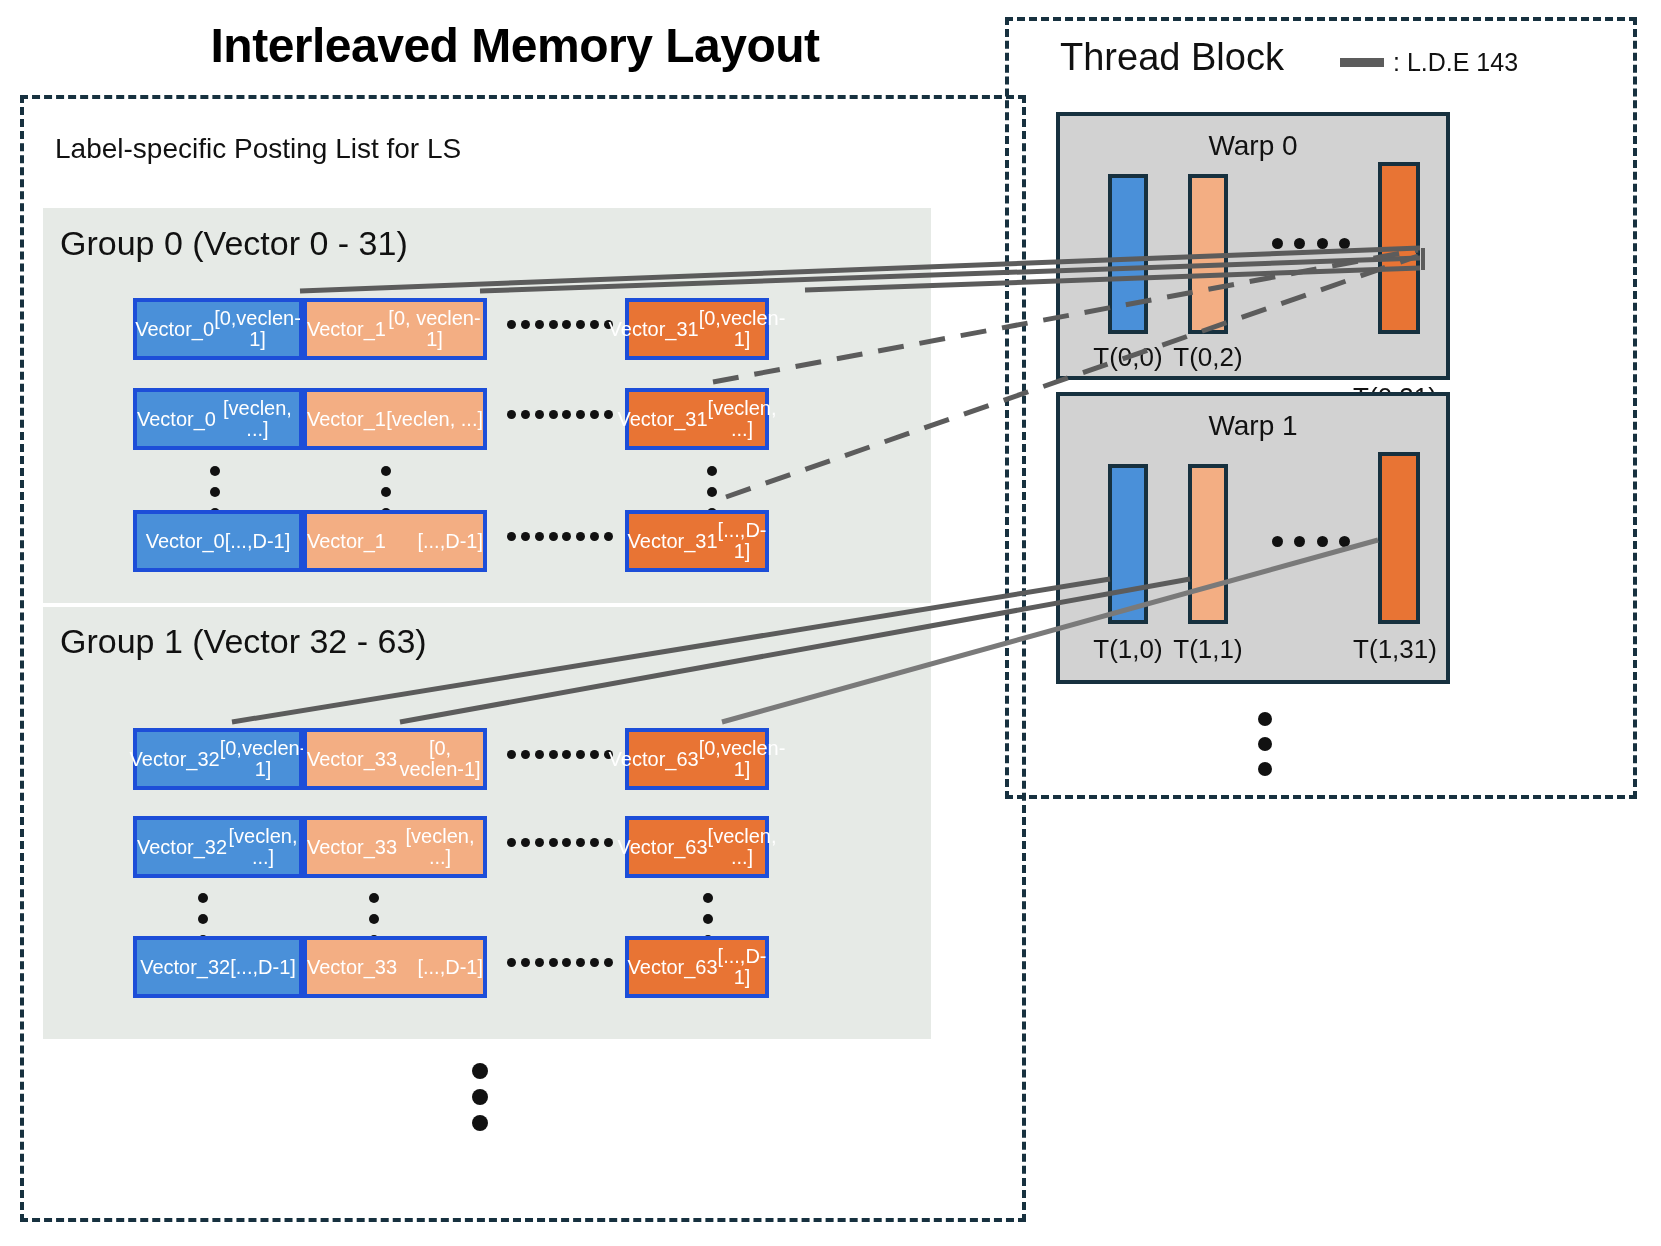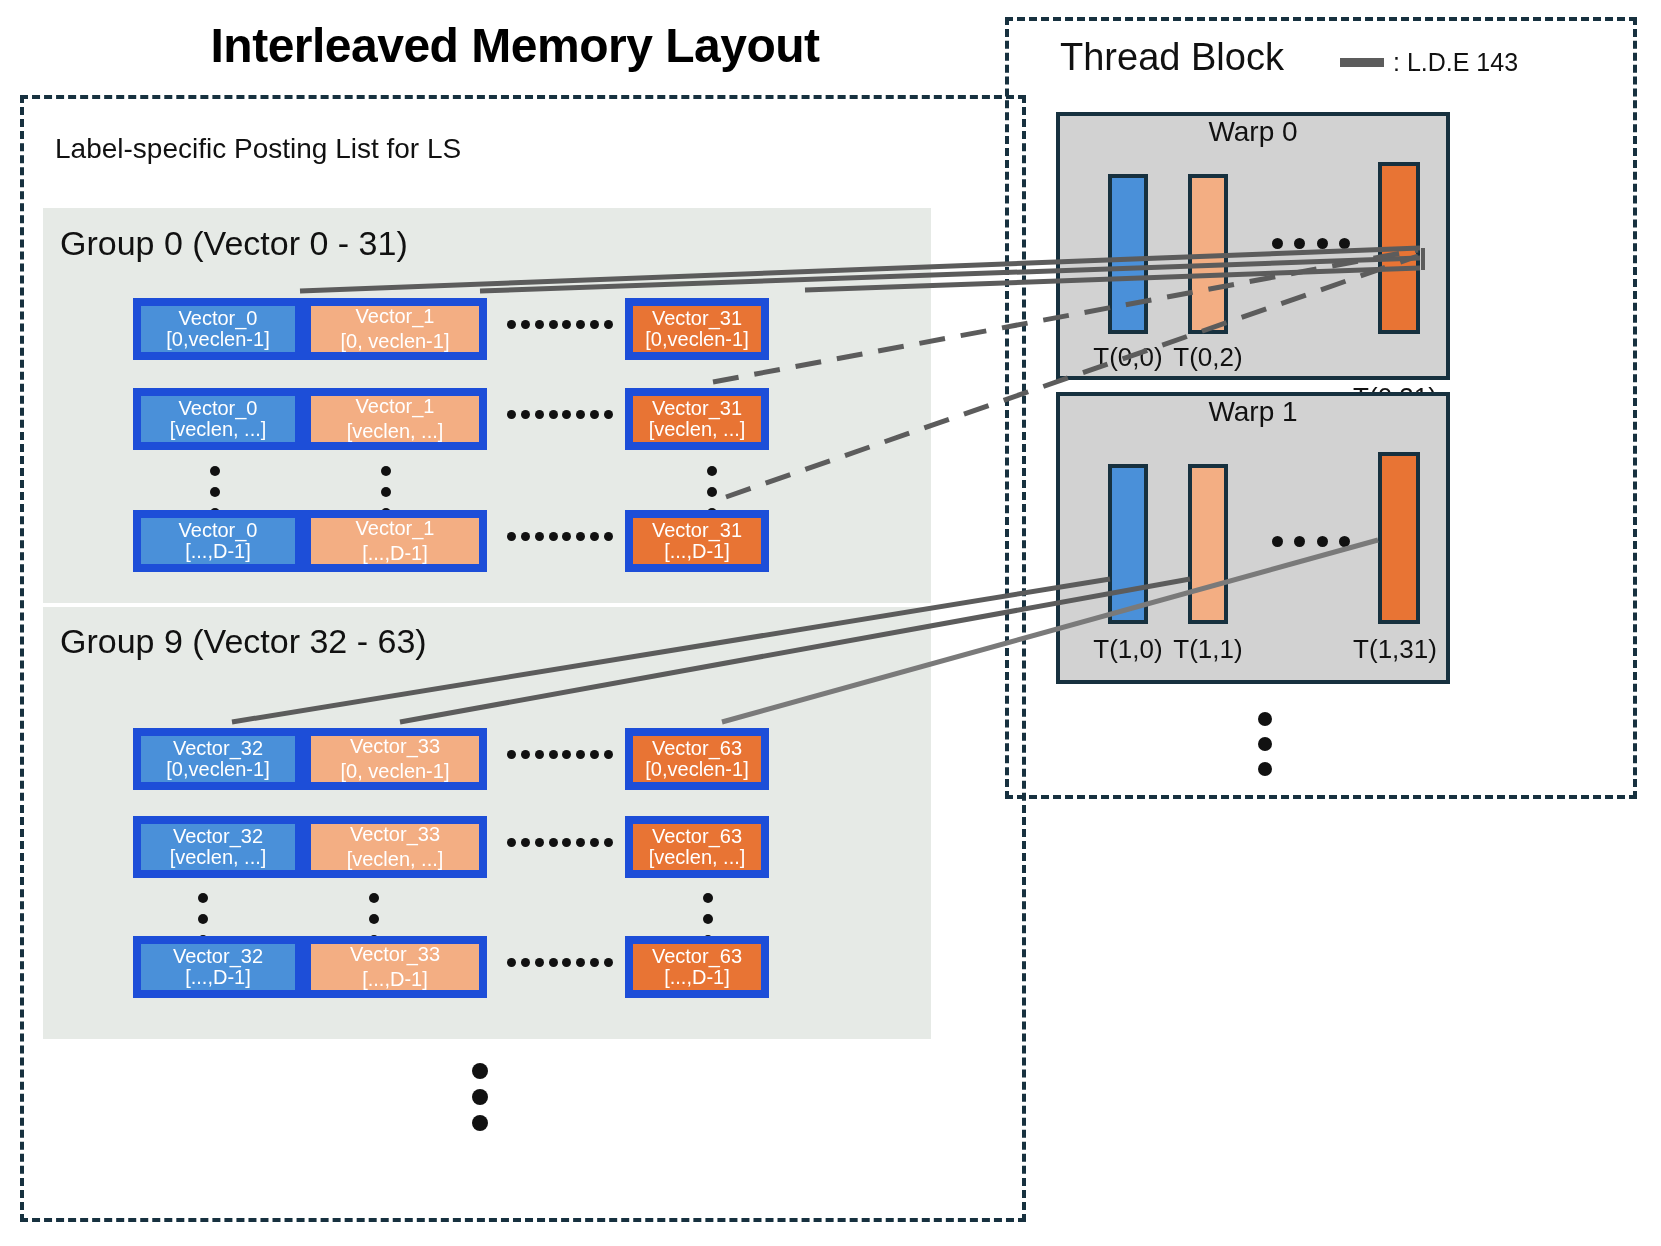--- a/index.html
+++ b/index.html
@@ -27,22 +27,22 @@
   #group0-box{ left:43px; top:208px; width:888px; height:395px; }
   #group1-box{ left:43px; top:607px; width:888px; height:432px; }
   .group-label{ font-size:34px; color:#111; }
   #group0-label{ left:60px; top:224px; }
   #group1-label{ left:60px; top:622px; }
 
   
   .vrow{ height:62px; }
   .vcell{
     position:absolute; top:0; height:62px; box-sizing:border-box;
-    border:8px solid #1d4ed8; color:#fff; text-align:center;
-    display:flex; flex-direction:column; justify-content:center; align-items:center;
+    border:4px solid #1d4ed8; color:#fff; text-align:center;
+    display:flex; flex-direction:row; justify-content:center; align-items:center;
     line-height:1.04; font-size:20px;
   }
   .vcell .l1{ display:block; }
   .vcell .l2{ display:block; }
   .c-blue  { background:#4A90D9; }
   .c-peach { background:#F3AE83; }
   .c-orange{ background:#E87434; }
   .cell-a{ left:0px;   width:170px; }
   .cell-b{ left:170px; width:184px;justify-content:space-between; }
   .cell-c{ left:492px; width:144px; }
@@ -70,21 +70,21 @@
   #threadblock-title{ left:1060px; top:36px; font-size:38px; color:#111; }
   #legend{ left:1340px; top:48px; display:flex; align-items:center; gap:9px; }
   #legend-swatch{ width:44px; height:9px; background:#5C5C5C; display:block; }
   #legend-text{ font-size:25px; color:#111; white-space:nowrap; }
 
   .warp-box{
     background:#D2D2D2; border:4px solid #17313F; box-sizing:border-box;
   }
   #warp0-box{ left:1056px; top:112px; width:394px; height:268px; }
   #warp1-box{ left:1056px; top:392px; width:394px; height:292px; }
-  .warp-title{ position:absolute; width:100%; text-align:center; top:0;
+  .warp-title{ position:absolute; width:100%; text-align:center; top:14px;
                font-size:28px; color:#111; }
   .tbar{ position:absolute; border:4px solid #17313F; box-sizing:border-box; }
   .tlabel{ position:absolute; font-size:26px; color:#111; text-align:center; }
   .wdots{ position:absolute; display:flex; justify-content:space-between; width:78px; }
   .wdots i{ width:11px; height:11px; border-radius:50%; background:#111; }
 
   #tb-bottom-dots{ left:1258px; top:712px; height:64px;
       display:flex; flex-direction:column; justify-content:space-between; }
   #tb-bottom-dots i{ width:14px; height:14px; border-radius:50%; background:#111; }
 
@@ -188,21 +188,21 @@
       <i></i>
       <i></i>
     </div>
   <div class="vcell cell-c c-orange">
     <span class="l1">Vector_31</span>
     <span class="l2">[...,D-1]</span>
   </div>
 </div>
 
 <div class="abs group-box" id="group1-box"></div>
-<div class="abs group-label" id="group1-label">Group 9 (Vector 32 - 63)</div>
+<div class="abs group-label" id="group1-label">Group 1 (Vector 32 - 63)</div>
 
 <div class="abs vrow" style="left:133px; top:728px; width:670px;">
   <div class="vcell cell-a c-blue">
     <span class="l1">Vector_32</span>
     <span class="l2">[0,veclen-1]</span>
   </div>
   <div class="vcell cell-b c-peach">
     <span class="l1">Vector_33</span>
     <span class="l2">[0, veclen-1]</span>
   </div>

